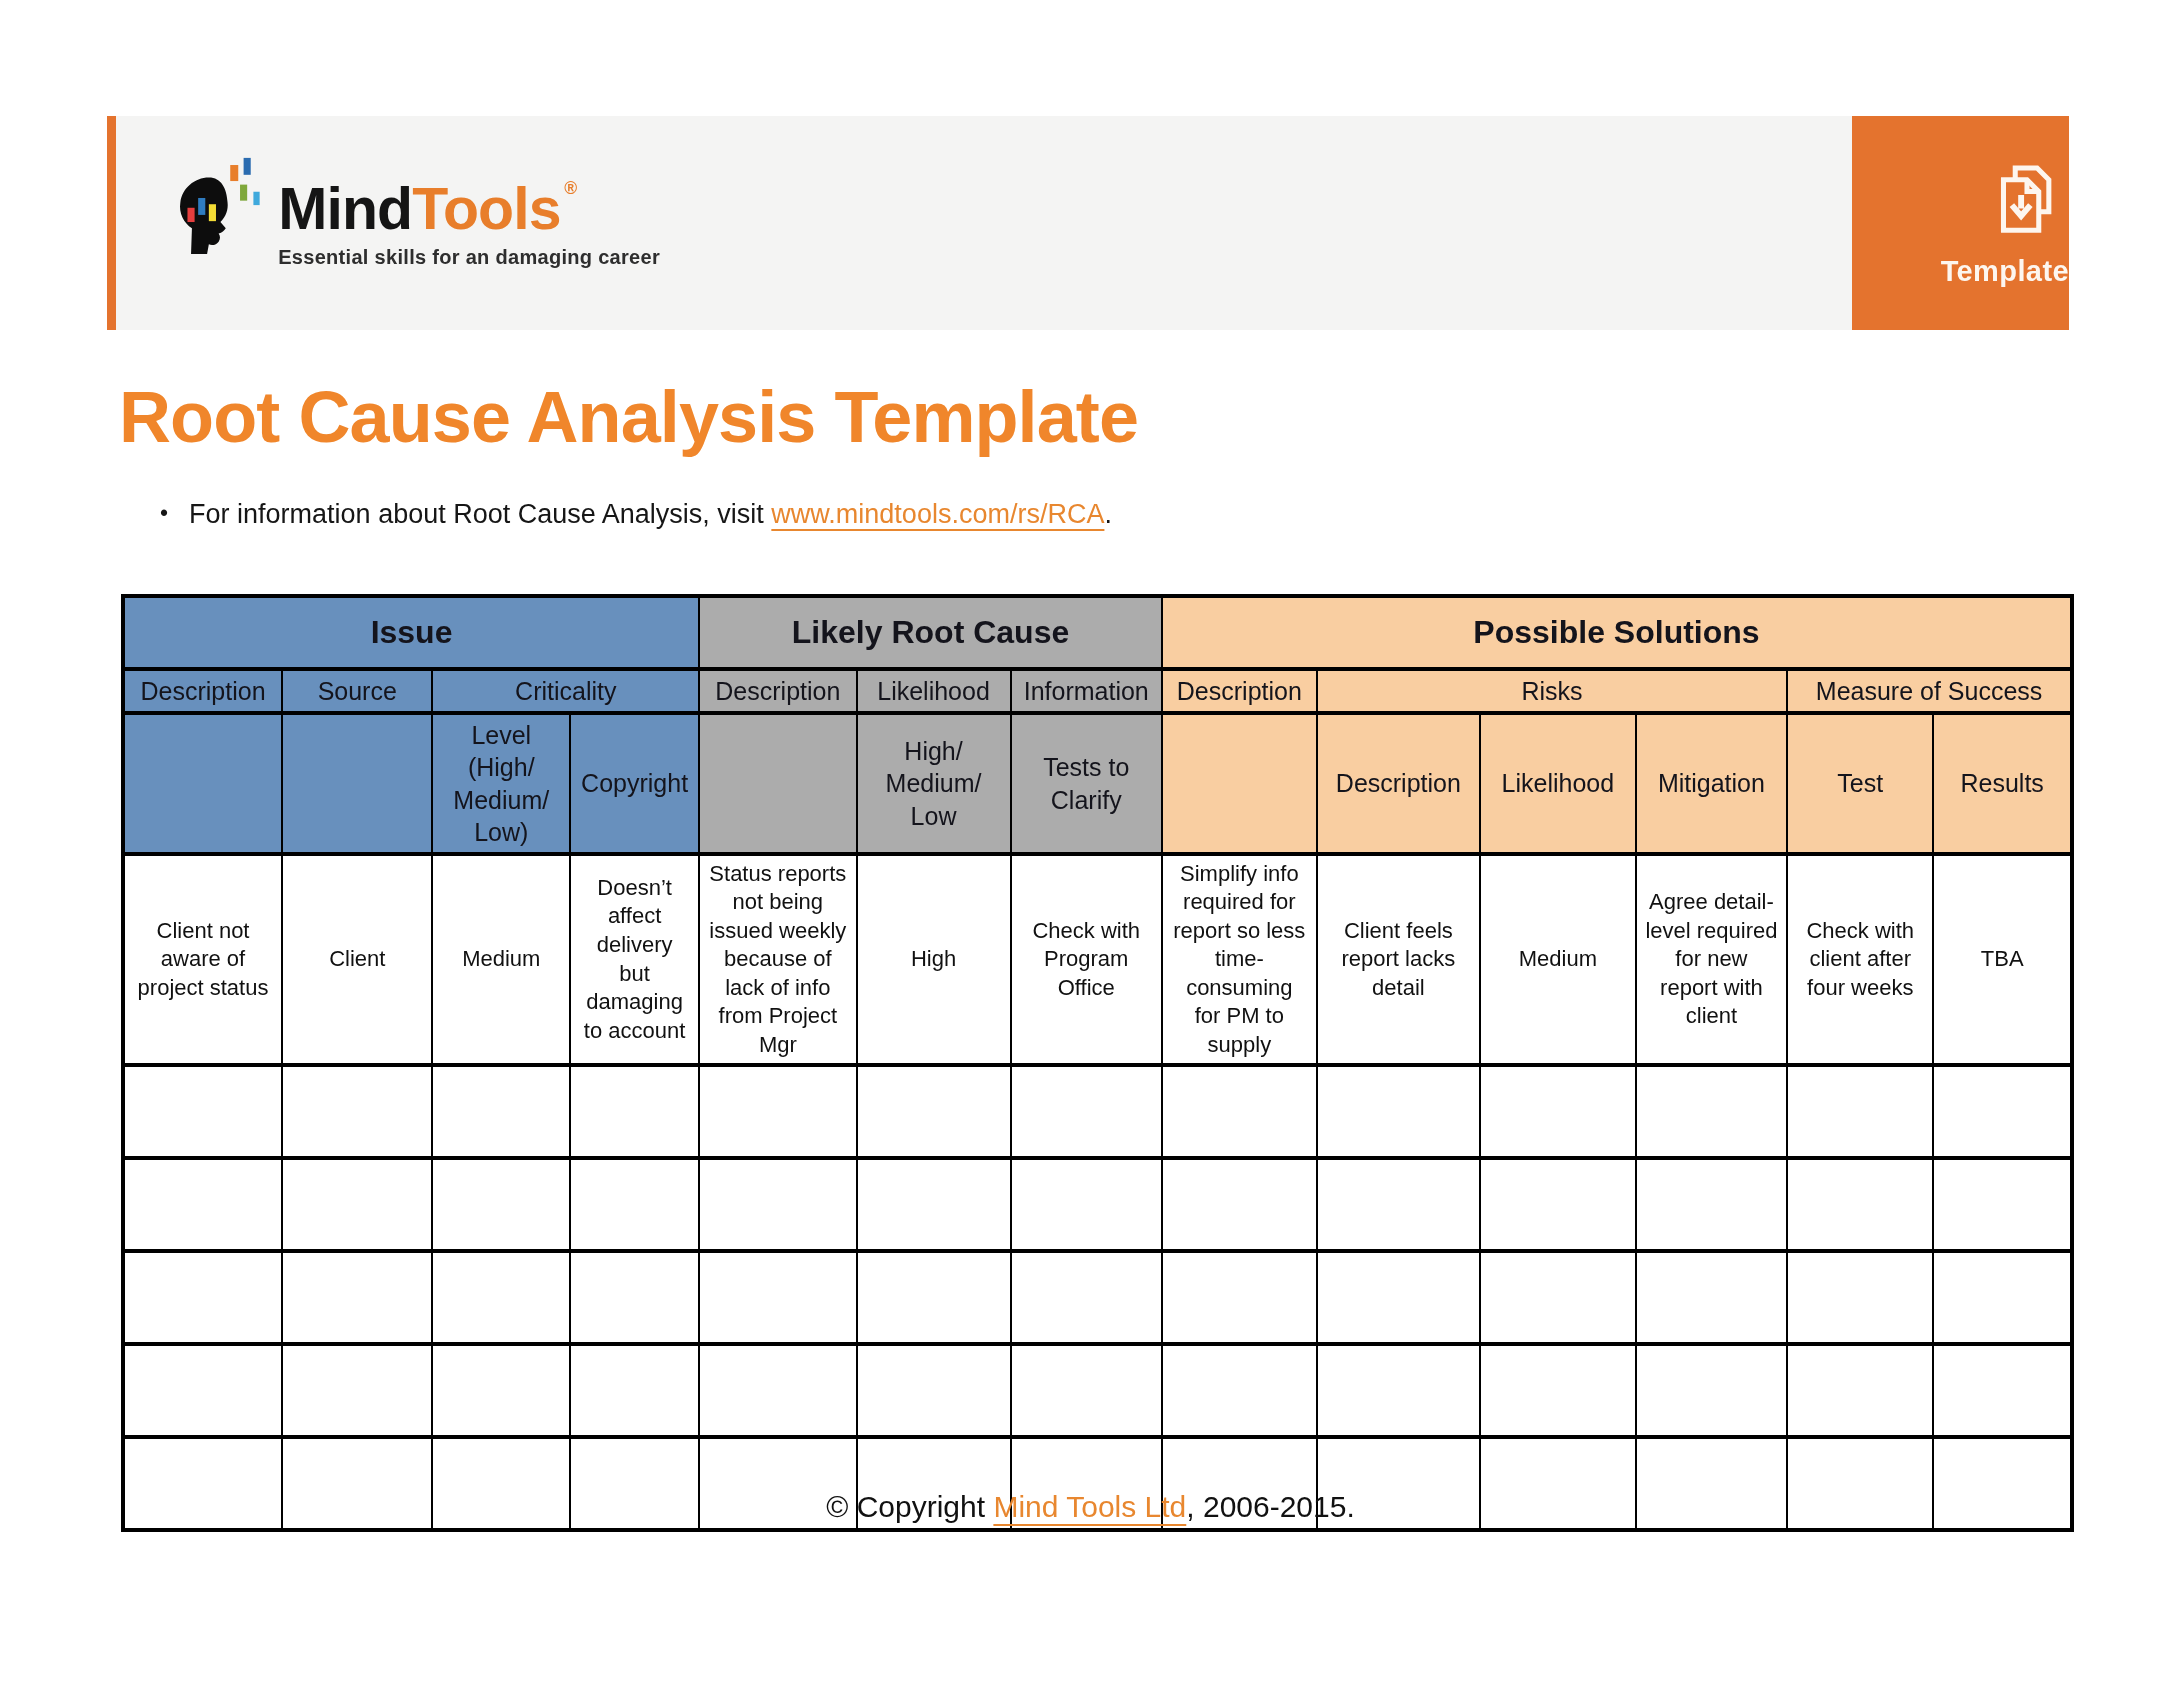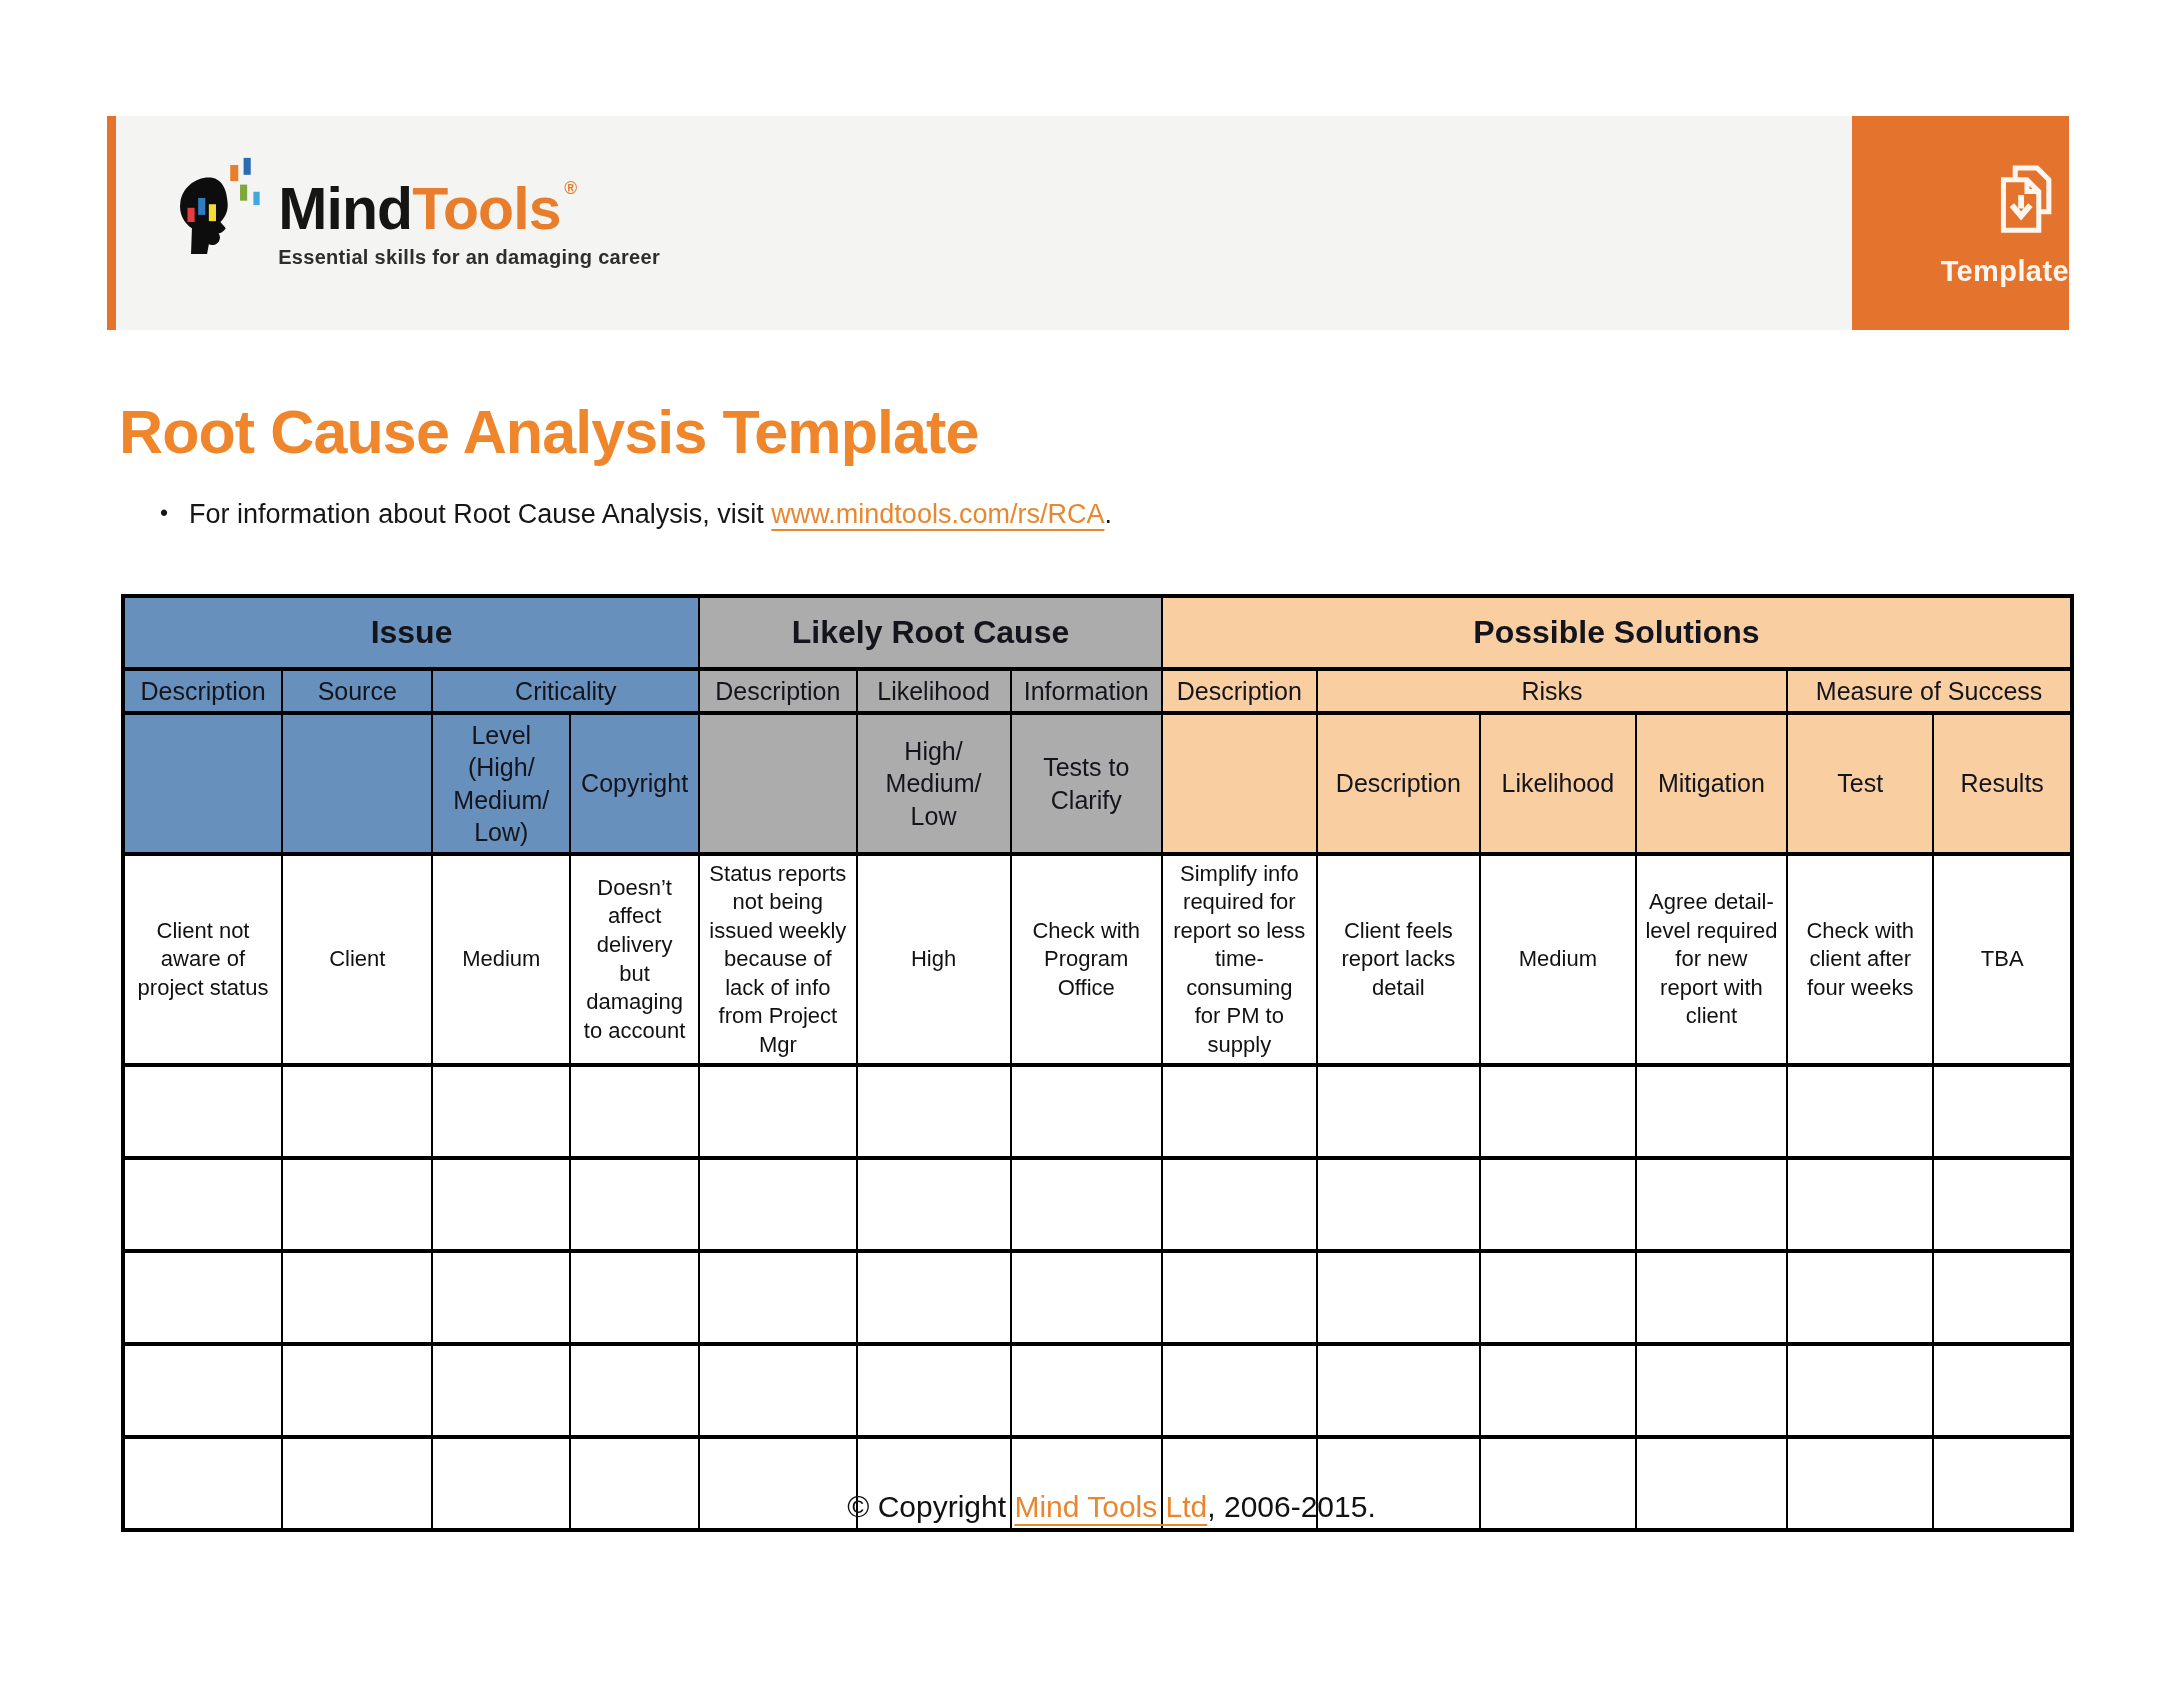--- a/index.html
+++ b/index.html
@@ -30,22 +30,22 @@
     position:absolute; right:0; top:0; width:217px; height:214px;
     background:var(--accent-orange,#e4732e);
     display:flex; flex-direction:column; align-items:flex-end; justify-content:center;
     cursor:pointer;
   }
   .template-btn svg{ display:block; }
   .btn-label{ color:#fdf6ef; font-size:29px; font-weight:700; margin-top:12.2px; letter-spacing:0.4px; }
 
   
   .title{
-    position:absolute; left:119px; top:397px;
-    font-size:61px; font-weight:800; letter-spacing:-0.9px;
+    position:absolute; left:119px; top:376px;
+    font-size:72px; font-weight:800; letter-spacing:-0.9px;
     color:var(--title-orange,#f0862b);
   }
   .intro{
     position:absolute; left:160px; top:499px; font-size:27px; color:#161616;
     display:flex; align-items:baseline;
   }
   .bullet{ font-size:23px; margin-right:21px; position:relative; top:-1.7px; }
   .intro .link{
     color:var(--link-orange,#e8872f);
     text-decoration:underline; text-decoration-color:var(--link-orange,#e8872f);
@@ -68,21 +68,21 @@
   .rca tr.sub3 th{ font-size:25px; font-weight:400; height:126px; line-height:1.3; }
   .pre{ white-space:pre-line; }
   .rca tr.data td{ height:161px; font-size:22px; line-height:1.3; background:#fff; color:#111; }
   .rca tr.empty-row td{ height:93px; background:#fff; }
 
   .bg-blue { background:var(--issue-blue,#6890bd); }
   .bg-gray { background:var(--root-cause-gray,#acacac); }
   .bg-peach{ background:var(--solutions-peach,#f9cea1); }
 
   
-  .footer{ position:absolute; left:135px; top:1490px; width:1953px; text-align:center; }
+  .footer{ position:absolute; left:114px; top:1490px; width:1953px; text-align:center; }
   .copyright{ font-size:30px; color:#111; }
   .copyright .link{
     color:var(--link-orange,#e8872f);
     text-decoration:underline; text-decoration-color:var(--link-orange,#e8872f);
     text-decoration-thickness:1.7px; text-underline-offset:7px; cursor:pointer;
   }
   .note{ margin-top:14px; font-size:21px; color:#161616; letter-spacing:0.1px; }
 </style>
 </head>
 <body>

